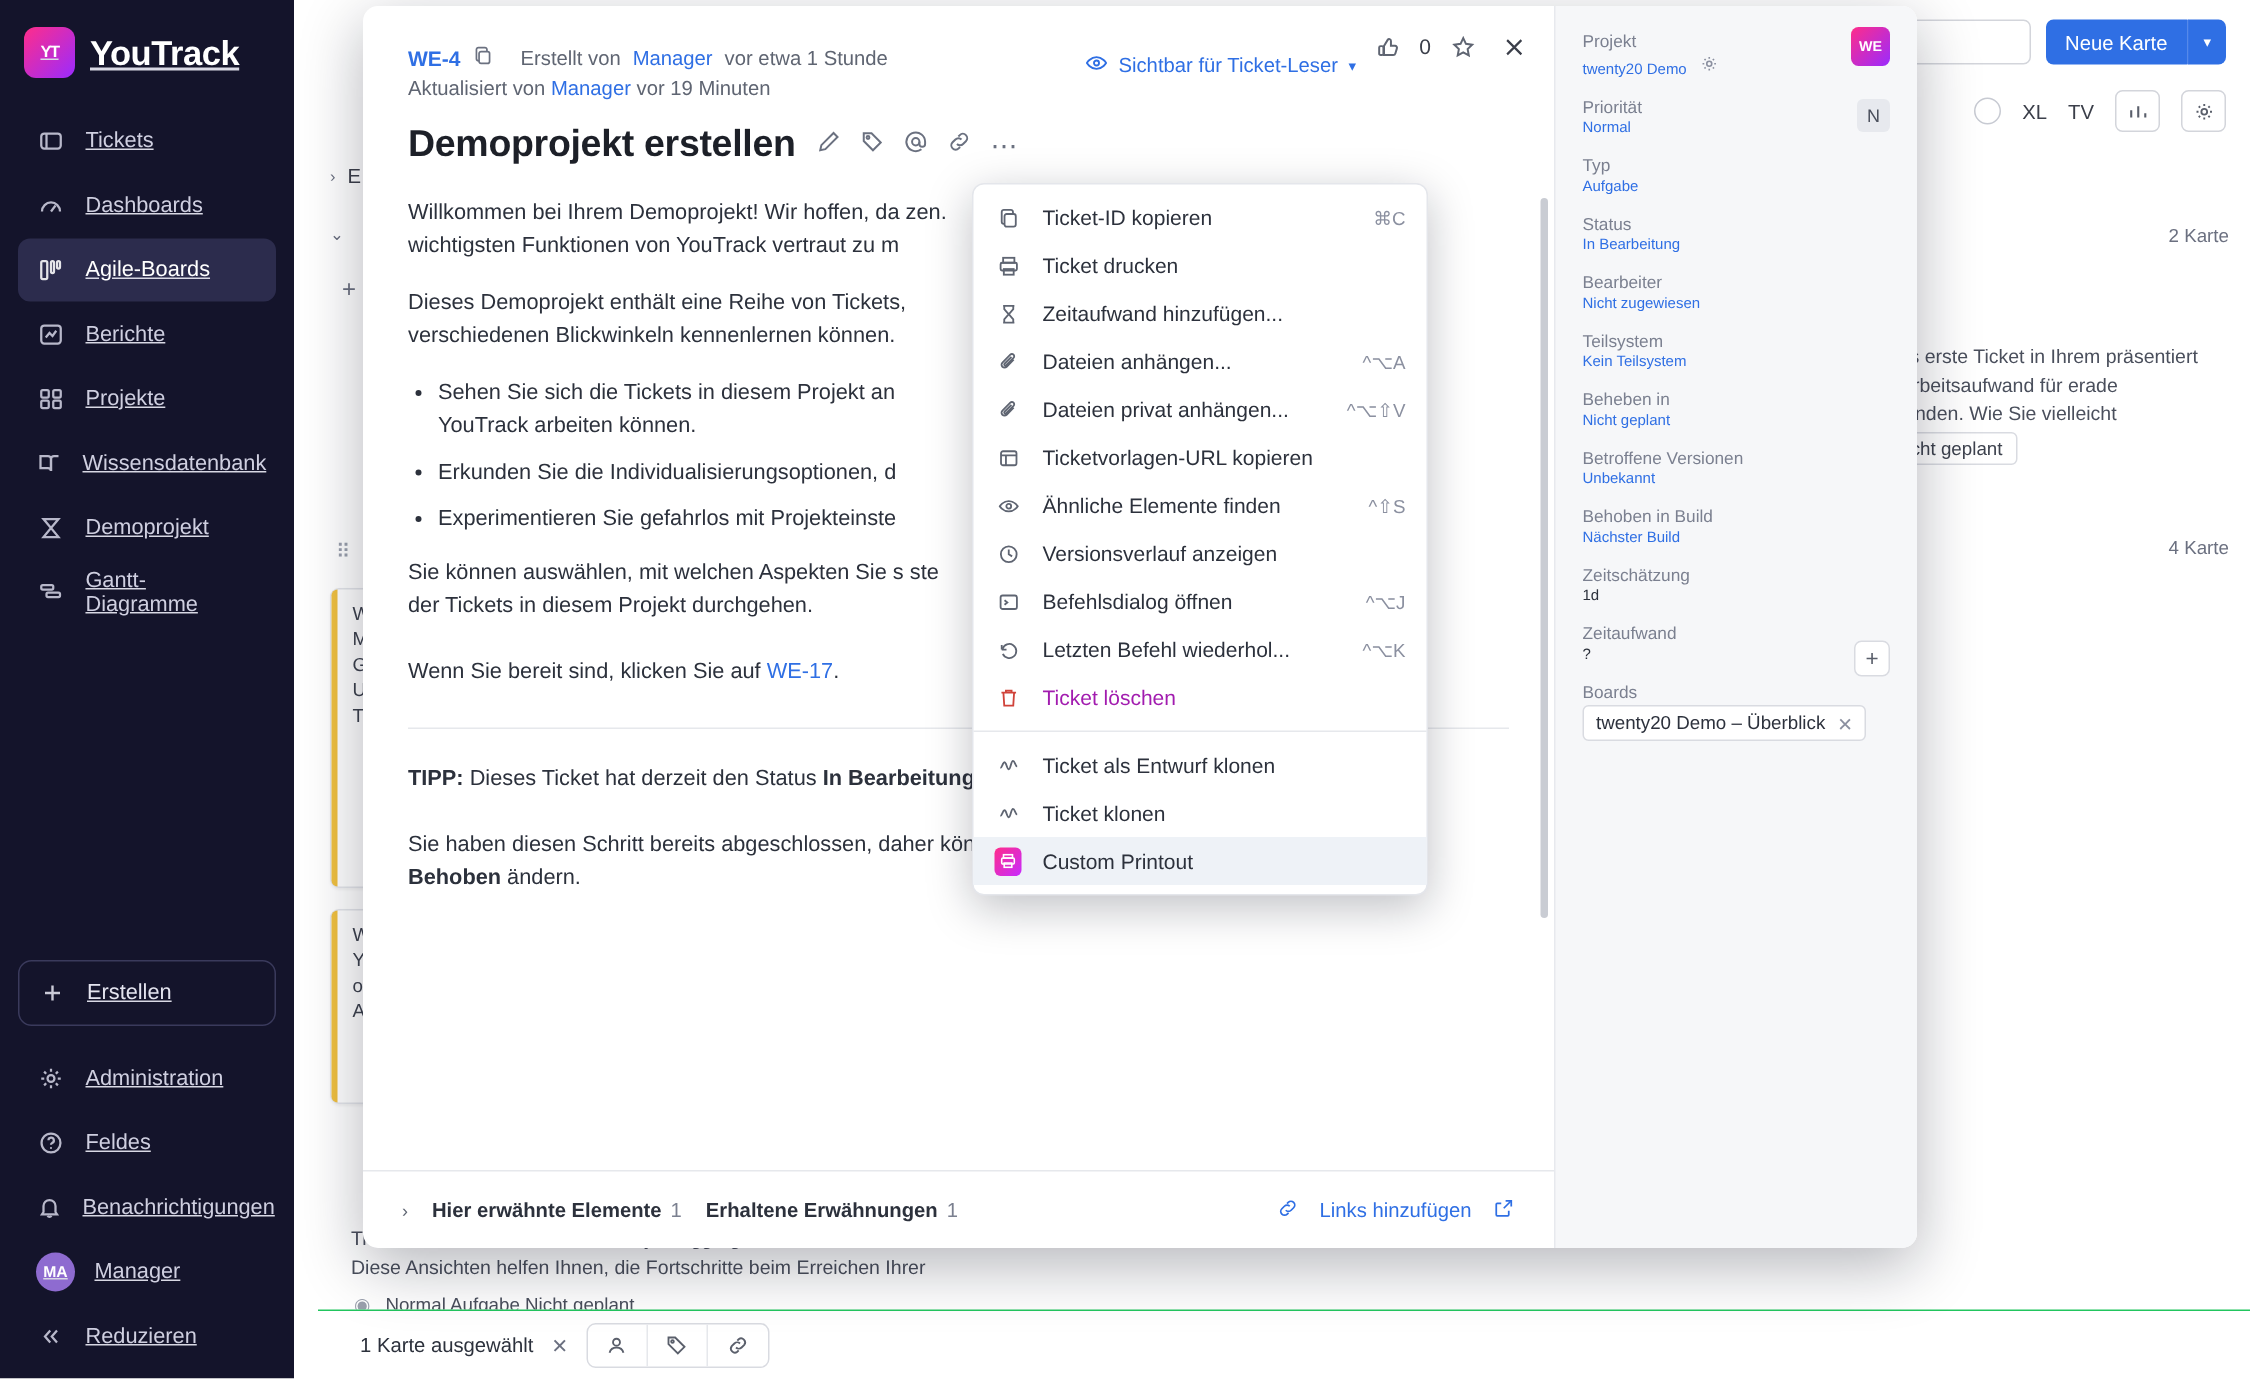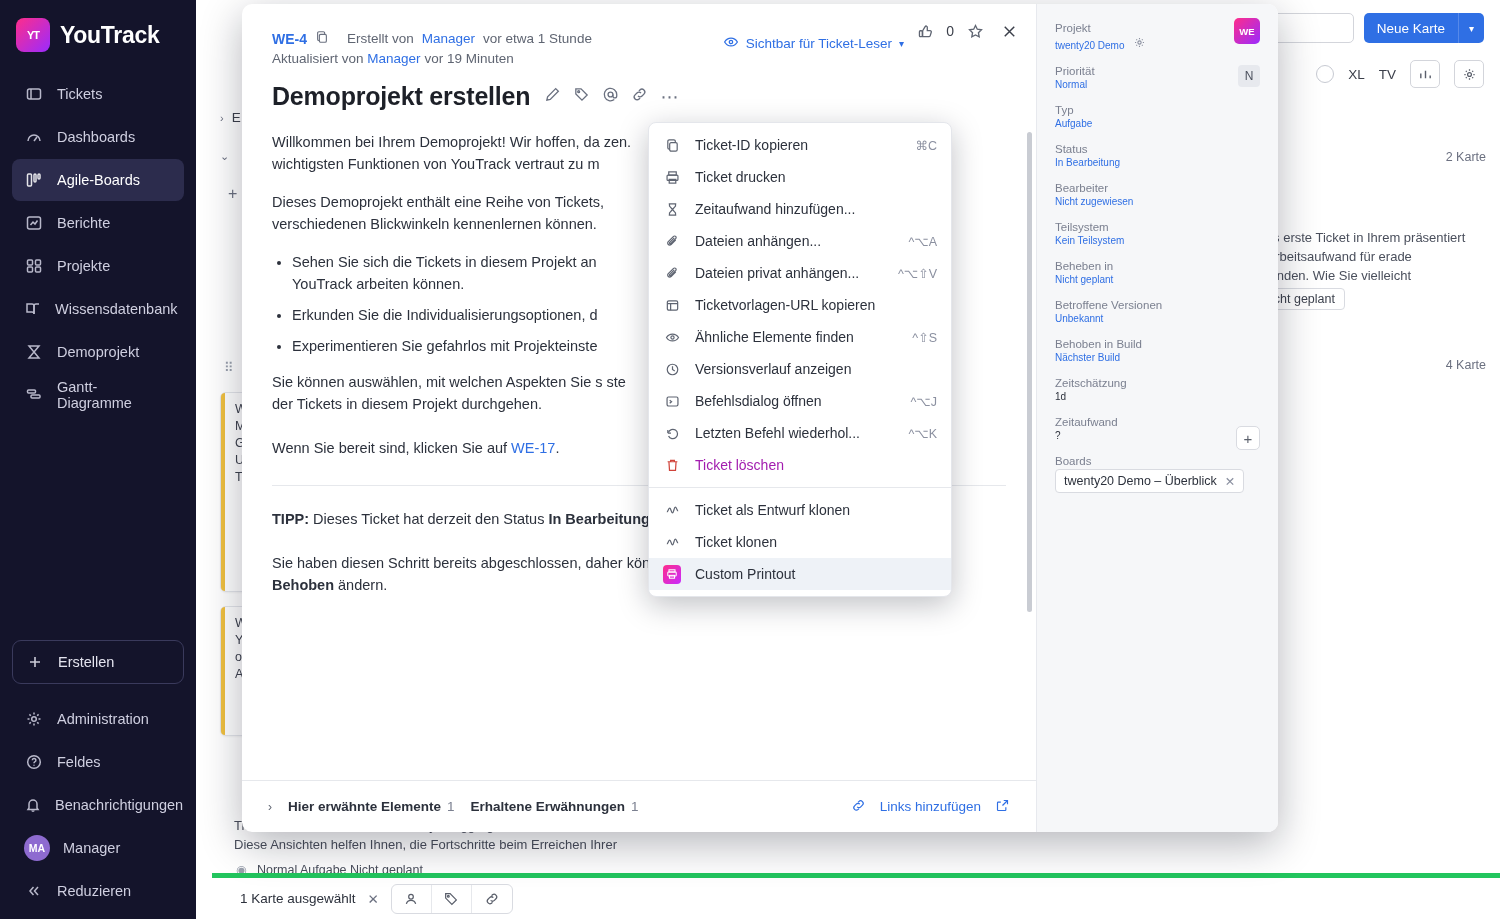--- a/index.html
+++ b/index.html
@@ -10,21 +10,21 @@
     font-family: "Liberation Sans", sans-serif;
     background: #ffffff;
   }
   #root { position: relative; width: 1500px; height: 919px; }
 
   
   .sidebar {
     position: absolute; left: 0; top: 0; width: 196px; height: 919px;
     background: #14142b;
     color: #d8d8e4;
-    display: flex; flex-direction: column;
+    display: flex; flex-direction: column; text-decoration: underline;
   }
   .logo-row { display: flex; align-items: center; gap: 10px; padding: 18px 0 14px 16px; }
   .logo-mark {
     width: 34px; height: 34px; border-radius: 8px;
     background: linear-gradient(135deg,#ff2d8a 0%, #9a2bff 100%);
     position: relative; display: flex; align-items: center; justify-content: center;
     font-size: 11px; font-weight: bold; color: #fff; letter-spacing: -1px;
   }
   .logo-text { font-size: 23px; font-weight: bold; color: #ffffff; letter-spacing: -0.3px; }
   .nav { margin-top: 6px; }
@@ -90,21 +90,21 @@
   .mini-card {
     position: absolute; background: #fff; border: 1px solid #e3e5ea; border-radius: 6px;
     box-shadow: 0 1px 2px rgba(0,0,0,.05);
   }
   .mini-card .accent { position: absolute; left: 0; top: 0; bottom: 0; width: 4px; background: #f0c040; border-radius: 6px 0 0 6px; }
   .mini-card .txt { position: absolute; left: 14px; right: 10px; top: 8px; font-size: 12.5px; color: #3d424e; line-height: 17px; }
 
   
   .selbar {
     position: absolute; left: 212px; bottom: 0; right: 0; height: 46px;
-    background: #fff; border-top: 5px solid #22c55e;
+    background: #fff; border-top: 1px solid #22c55e;
     display: flex; align-items: center; padding-left: 28px; gap: 12px; font-size: 13.5px; color: #2c313c;
   }
   .selbar-tools {
     display: flex; align-items: center; gap: 0; border: 1px solid #d9dbe1; border-radius: 6px; overflow: hidden; height: 30px;
   }
   .selbar-tools > div {
     width: 40px; height: 28px; display: flex; align-items: center; justify-content: center; color: #5a5f6b;
     border-right: 1px solid #e6e8ec;
   }
   .selbar-tools > div:last-child { border-right: none; }

